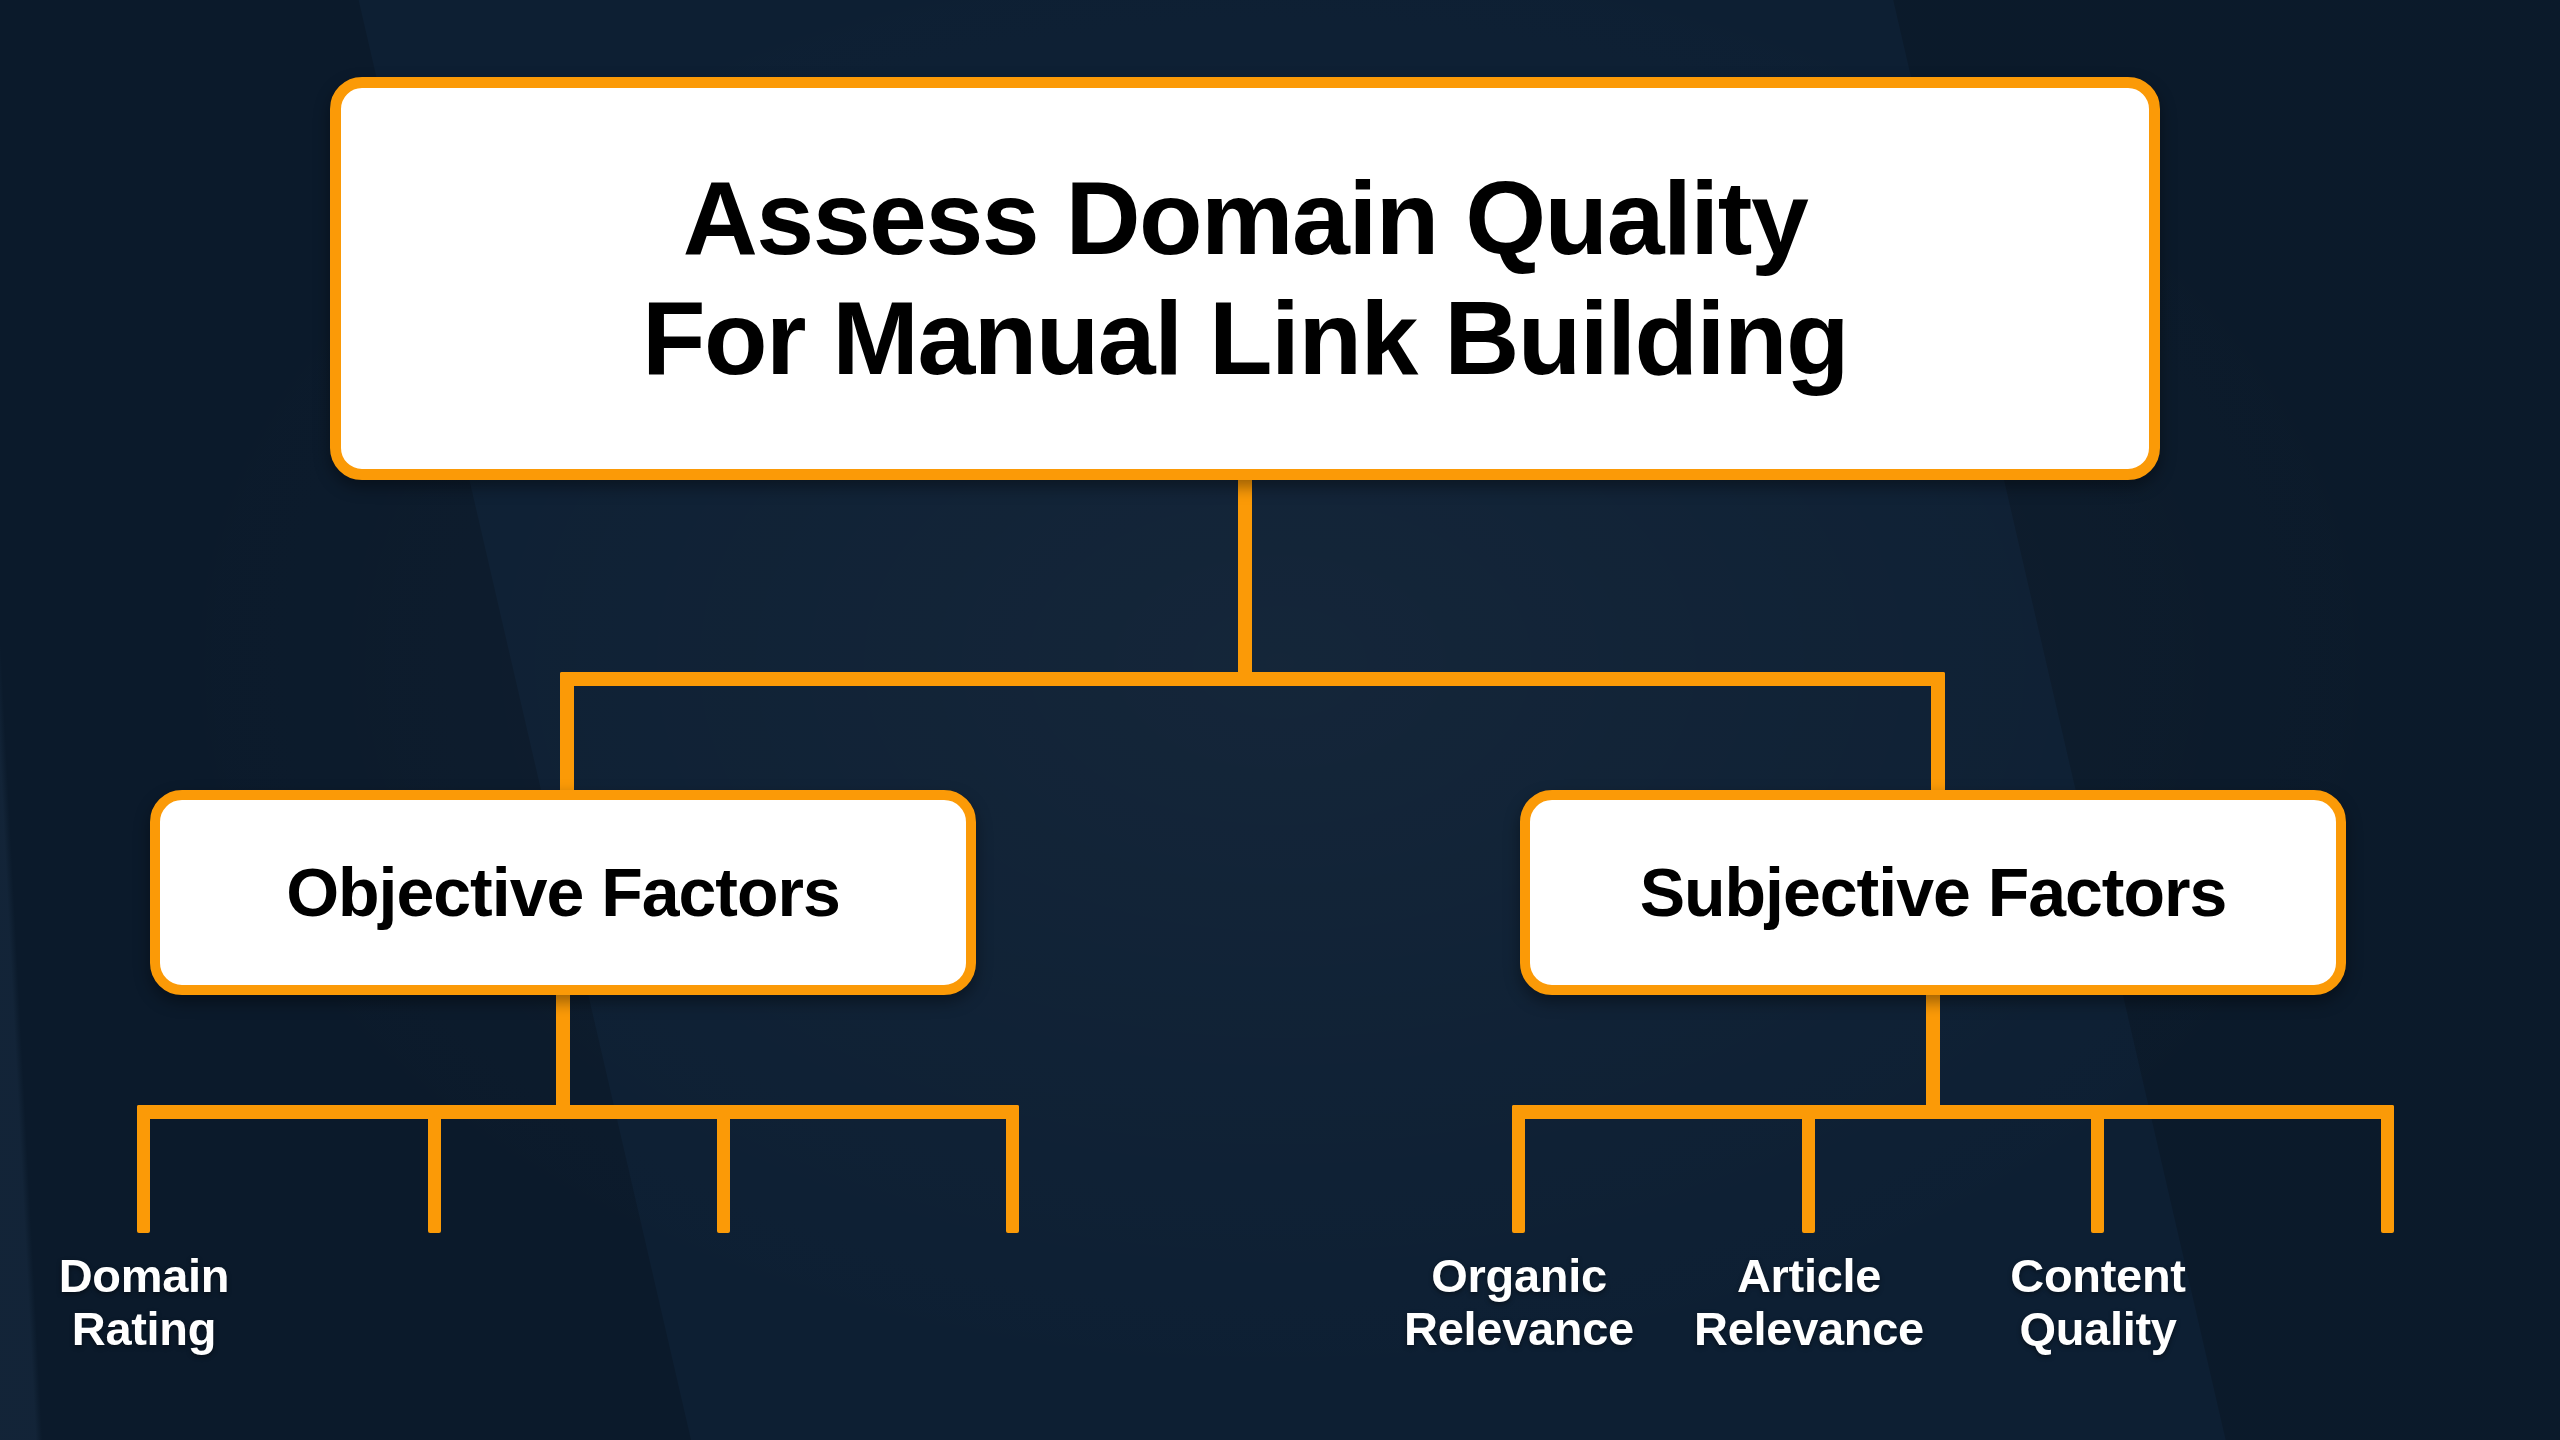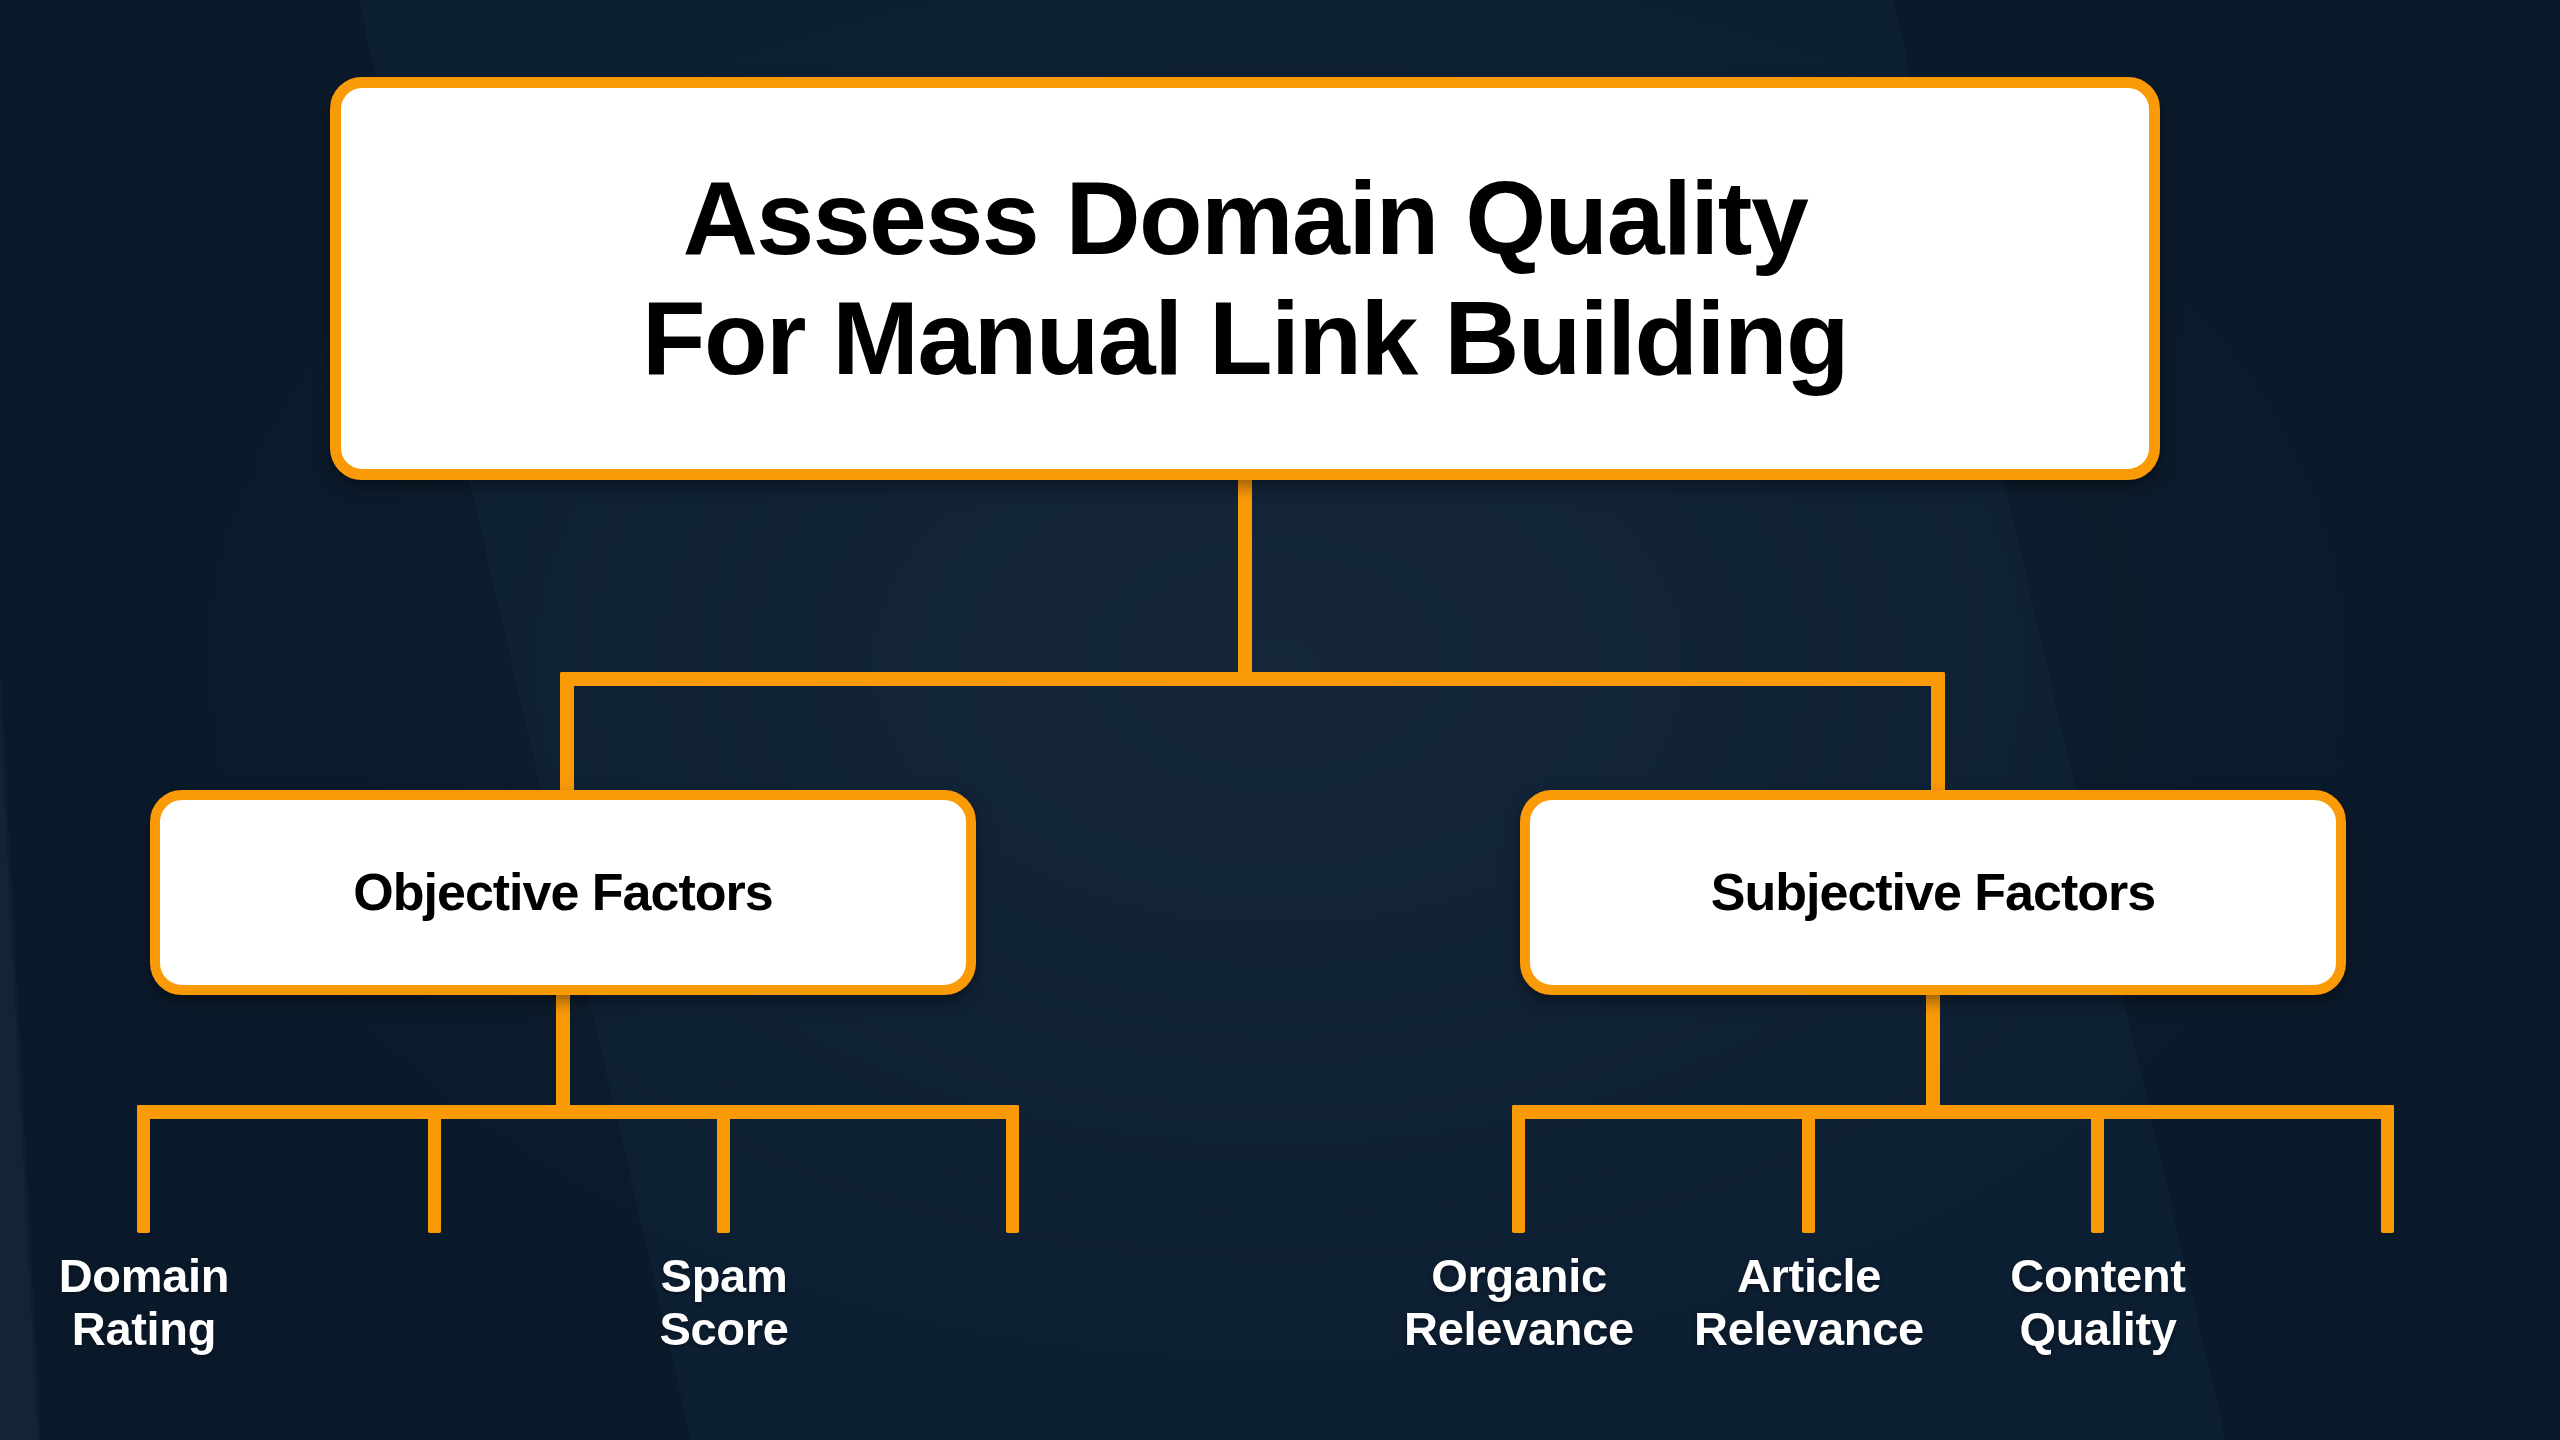--- a/index.html
+++ b/index.html
@@ -89,21 +89,21 @@
     width: 826px;
     height: 205px;
   }
   #mid-box-subjective {
     left: 1520px;
     top: 790px;
     width: 826px;
     height: 205px;
   }
   .mid-box .node-text {
-    font-size: 52px;
+    font-size: 68px;
     letter-spacing: -1px;
   }
 
   
   .leaf-label {
     position: absolute;
     color: #ffffff;
     font-weight: 700;
     font-size: 47px;
     line-height: 1.12;
@@ -158,22 +158,20 @@
   <div class="node-box mid-box" id="mid-box-objective">
     <div class="node-text" style="white-space: pre-line;">Objective Factors</div>
   </div>
 
   <div class="node-box mid-box" id="mid-box-subjective">
     <div class="node-text" style="white-space: pre-line;">Subjective Factors</div>
   </div>
 
   <div class="leaf-label" style="left: -6px; white-space: pre-line;">Domain
 Rating</div>
-  <div class="leaf-label" style="left: 574px; white-space: pre-line;">Spam
-Score</div>
 
   <div class="leaf-label" style="left: 1369px; white-space: pre-line;">Organic
 Relevance</div>
   <div class="leaf-label" style="left: 1659px; white-space: pre-line;">Article
 Relevance</div>
   <div class="leaf-label" style="left: 1948px; white-space: pre-line;">Content
 Quality</div>
 
 </div>
 

